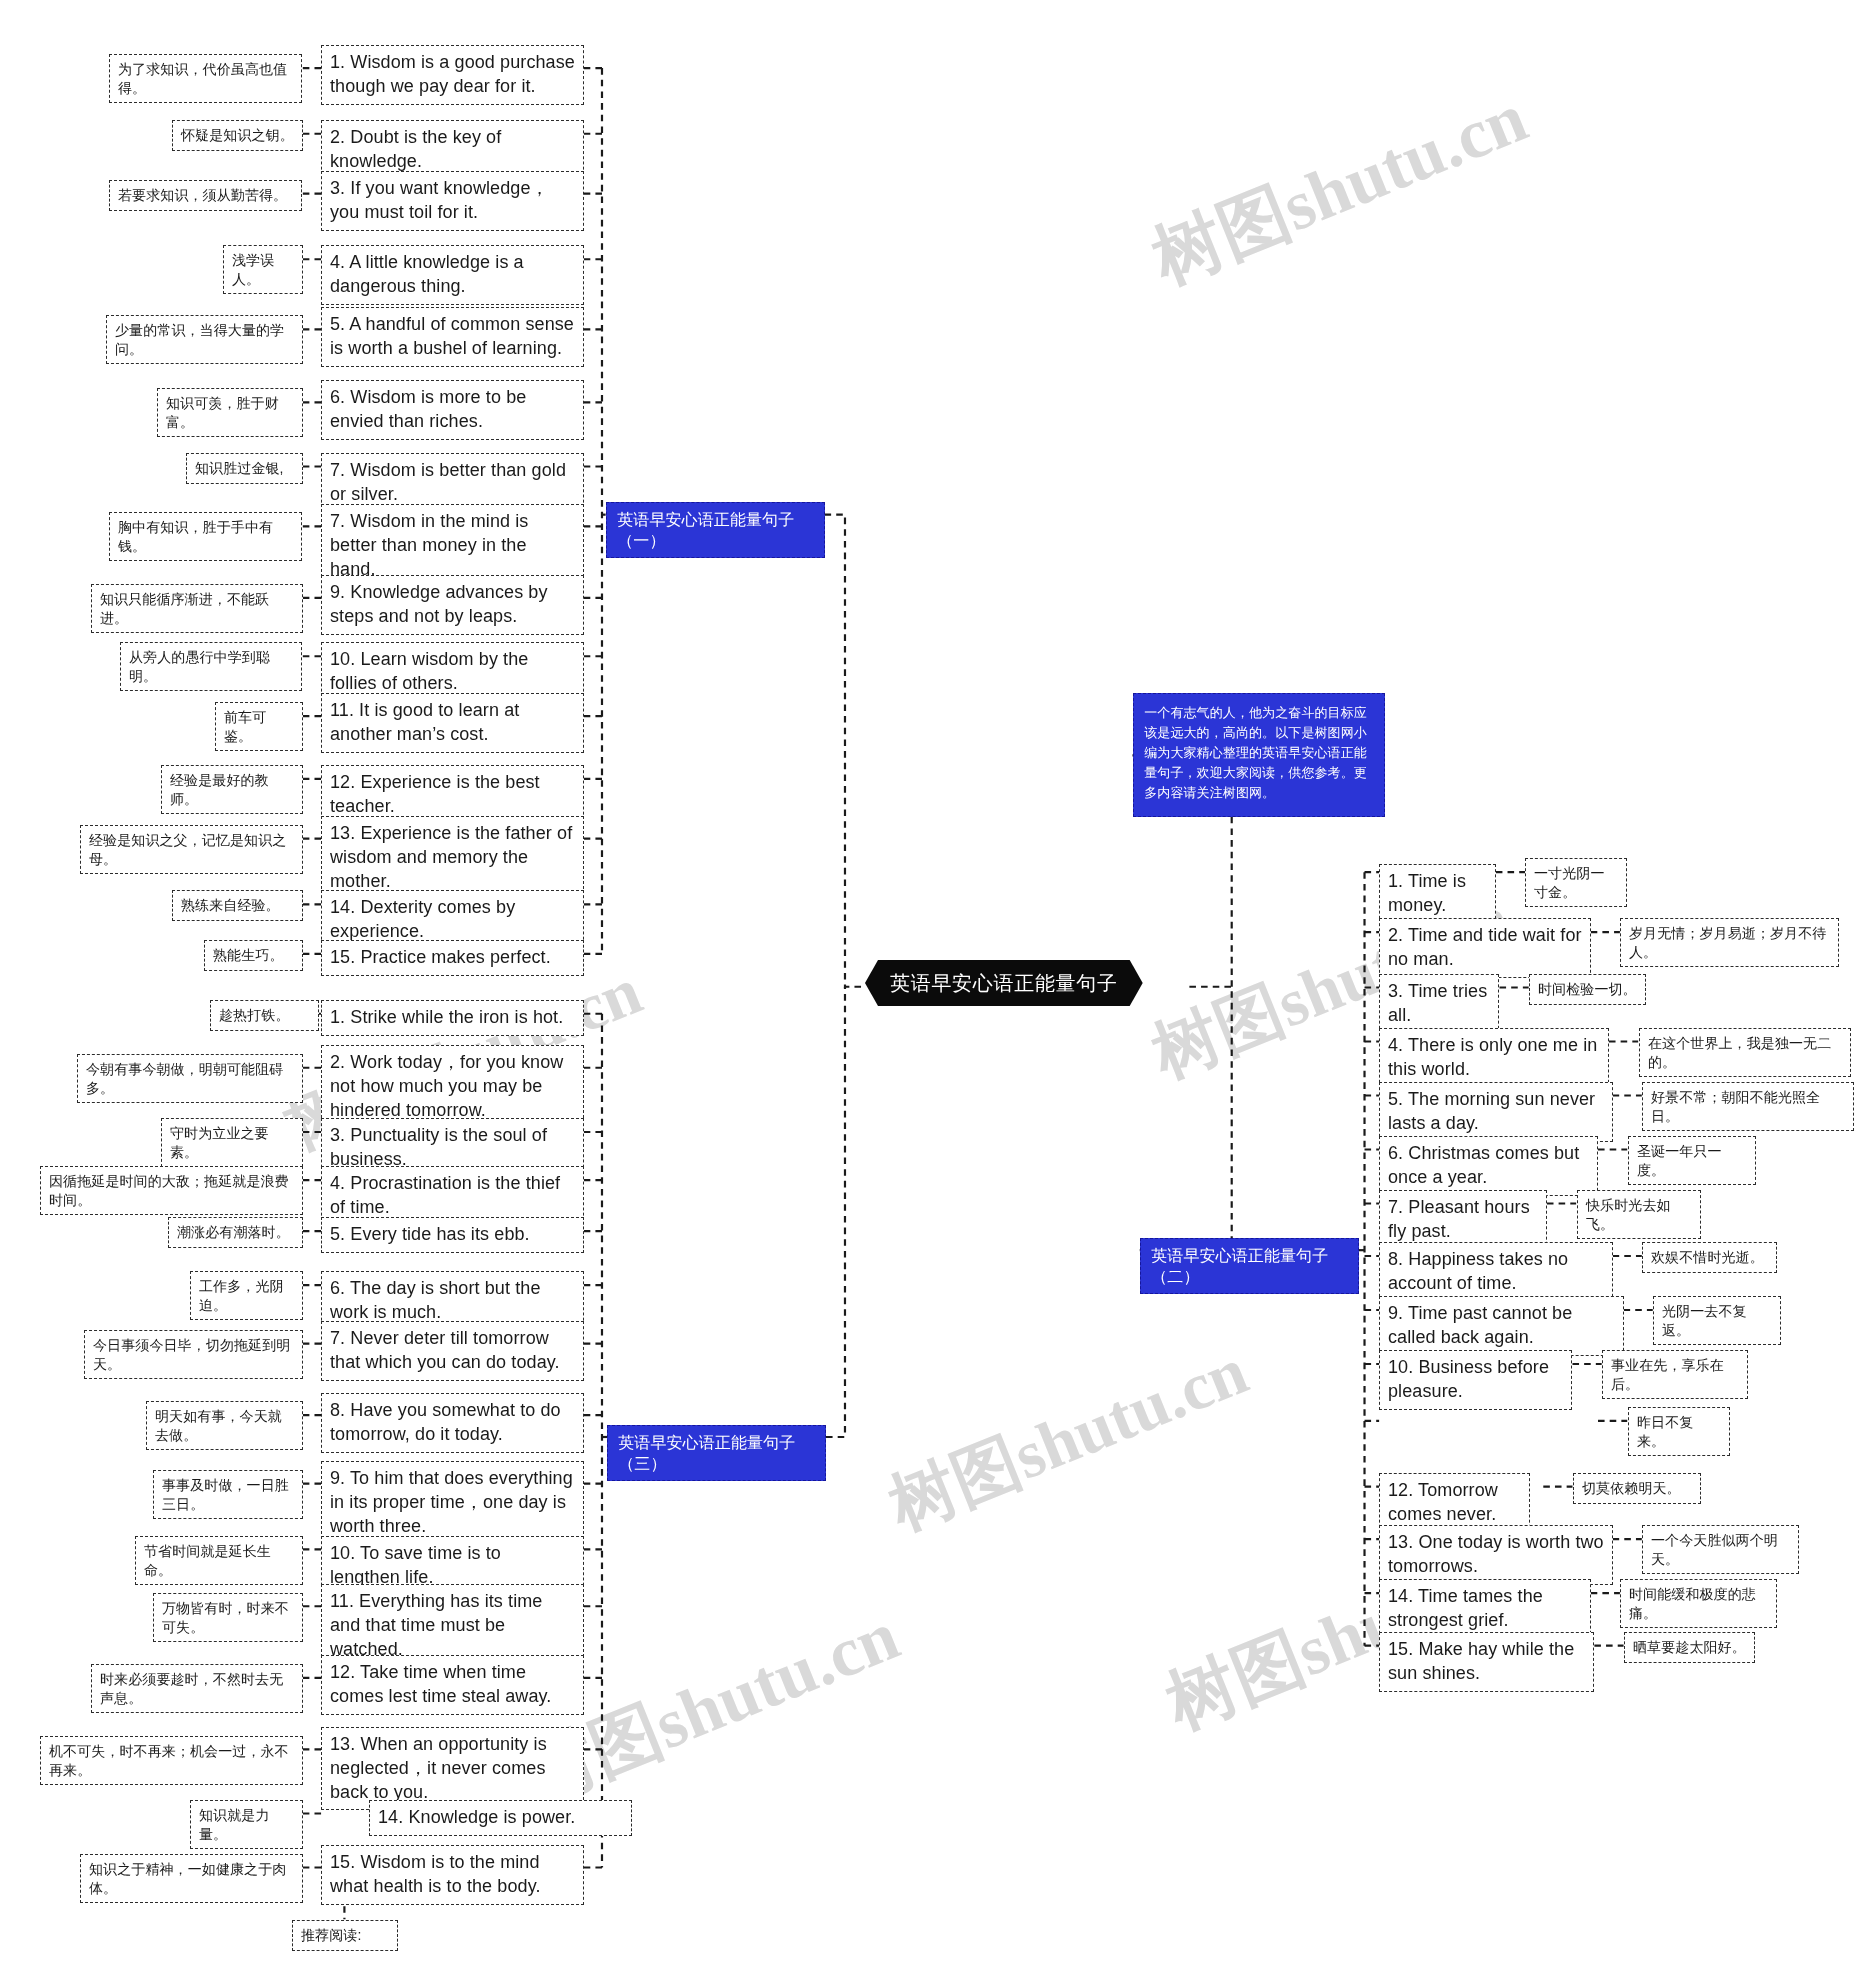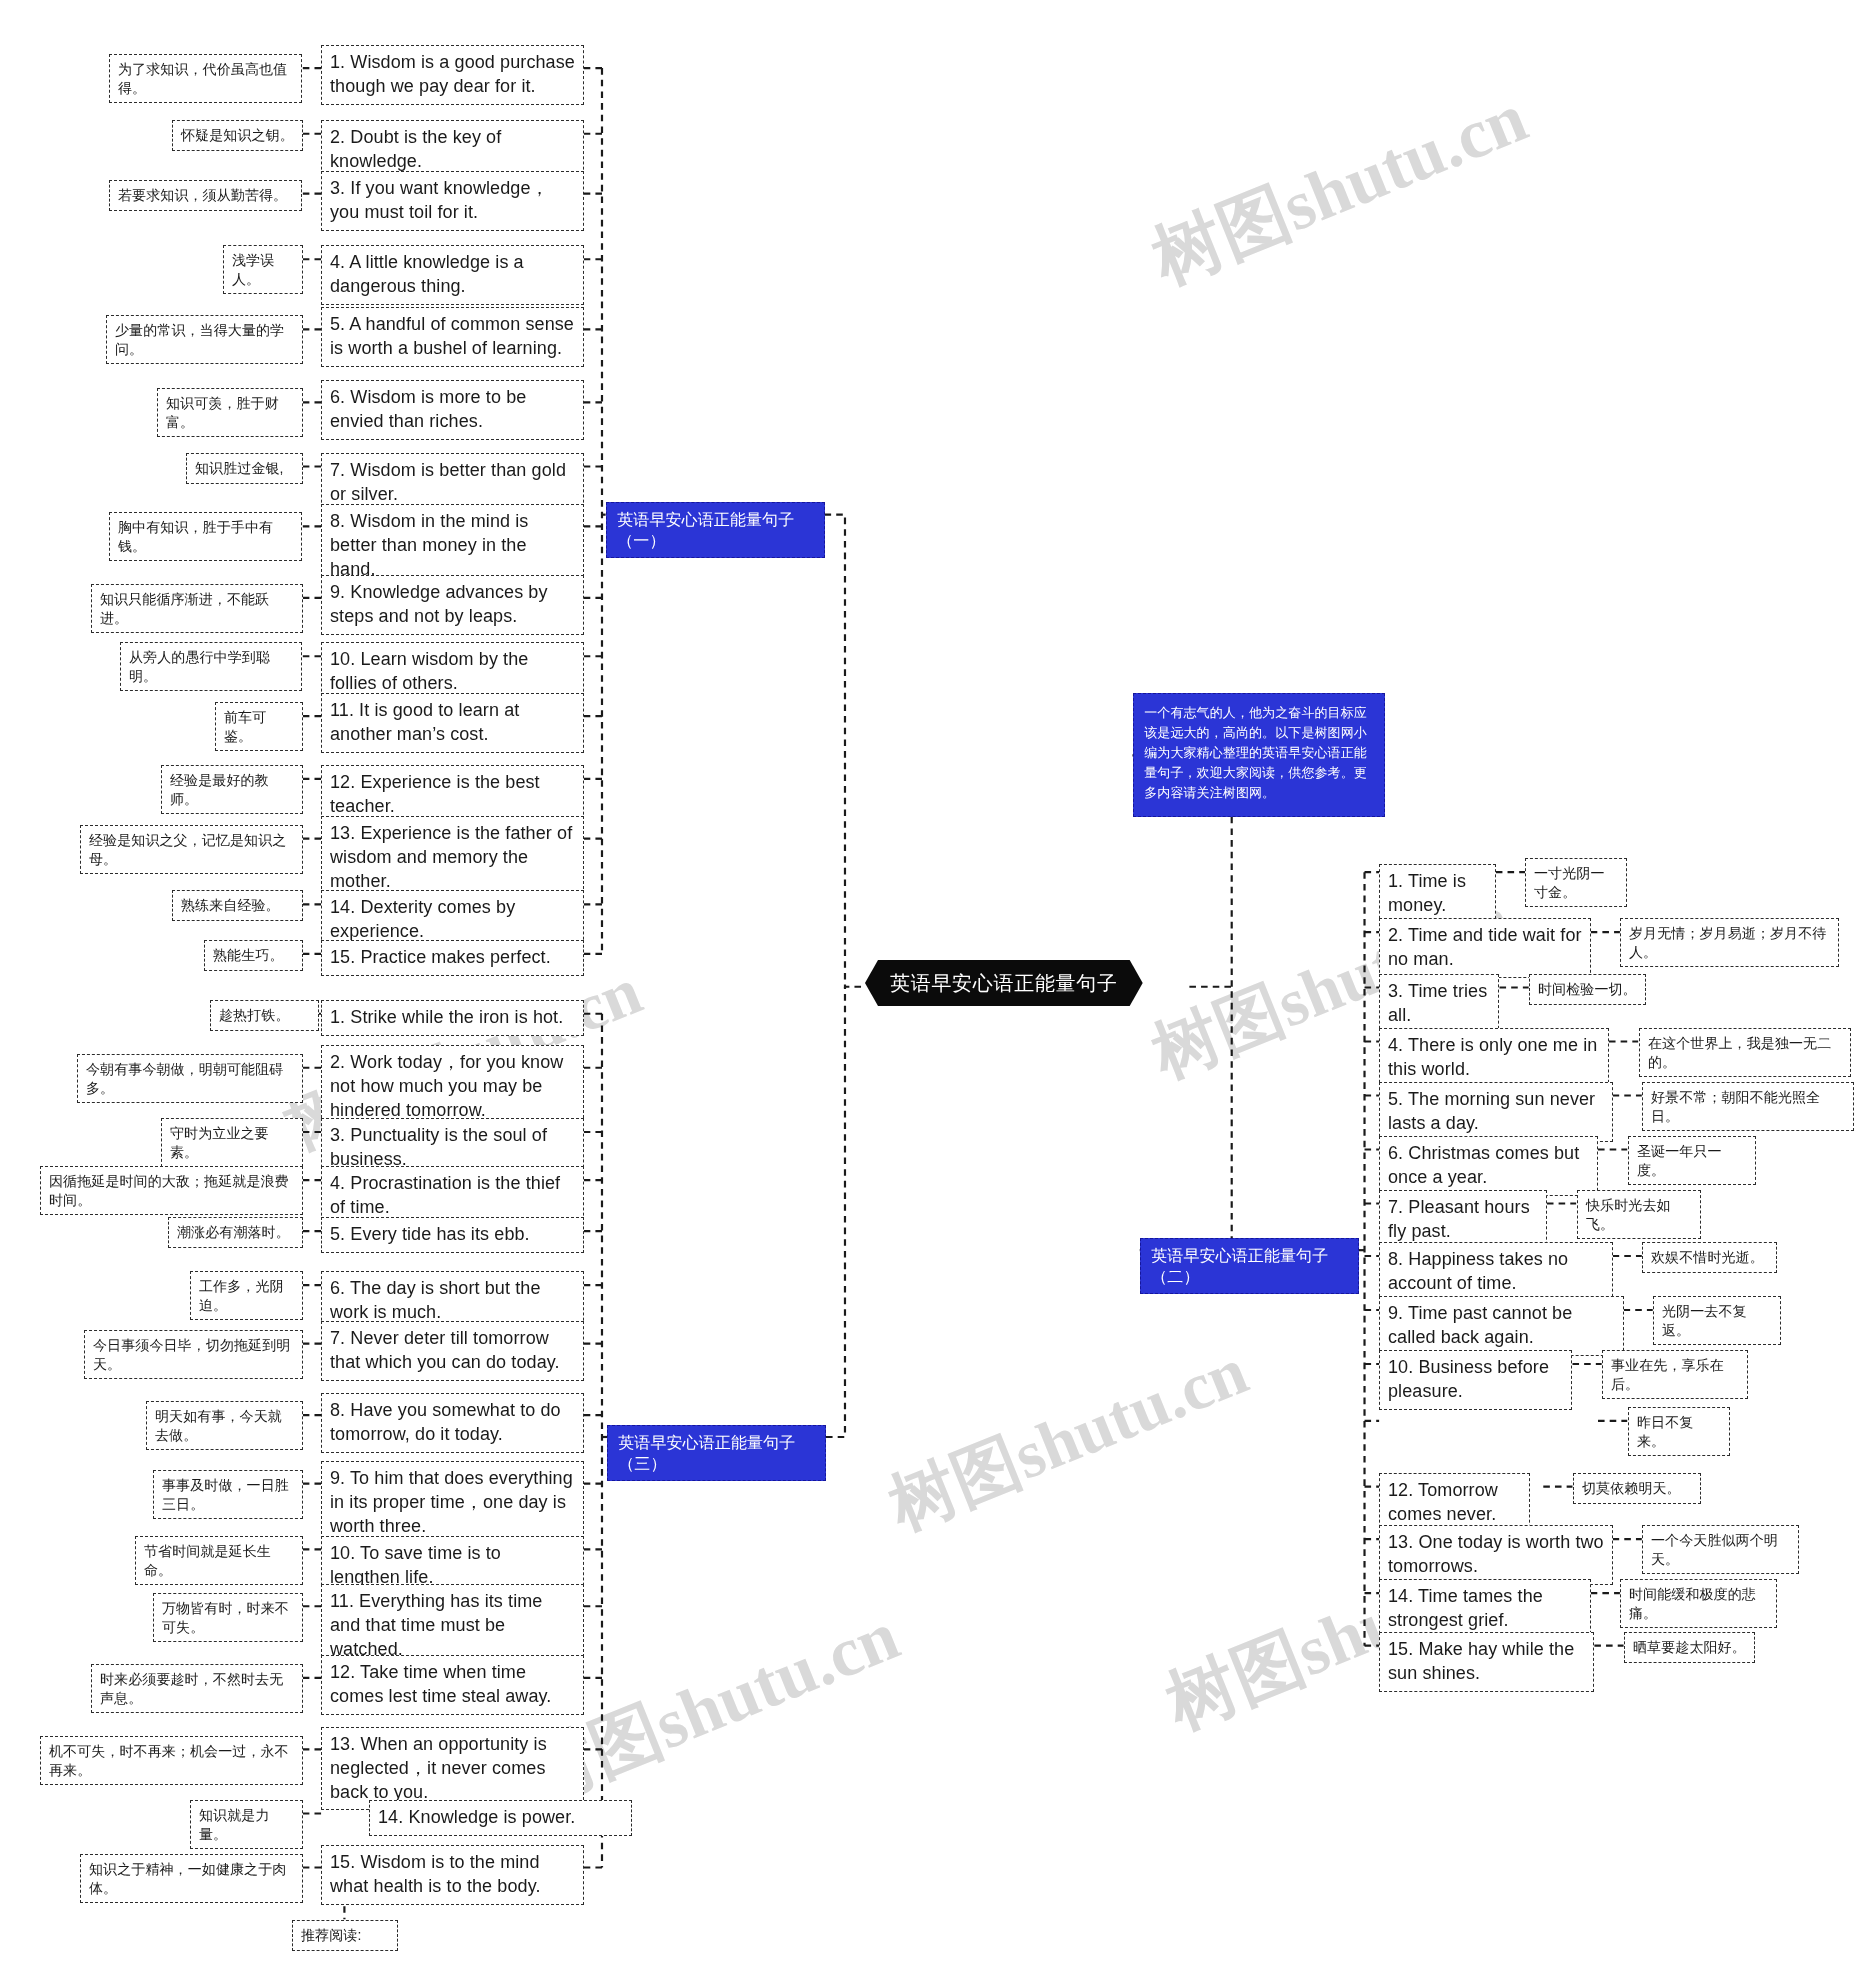--- a/index.html
+++ b/index.html
@@ -248,21 +248,21 @@
     <div class="node cn" style="left: 157px; top: 388px; width: 146px; min-height: 28px;">
       <span>知识可羡，胜于财富。</span>
     </div>
     <div class="node en" style="left: 321px; top: 453px; width: 263px; min-height: 28px;">
       <span>7. Wisdom is better than gold or silver.</span>
     </div>
     <div class="node cn" style="left: 186px; top: 453px; width: 117px; min-height: 28px;">
       <span>知识胜过金银,</span>
     </div>
     <div class="node en" style="left: 321px; top: 504px; width: 263px; min-height: 45px;">
-      <span>8. Wisdom in the mind is better than money in the hand.</span>
+      <span>7. Wisdom in the mind is better than money in the hand.</span>
     </div>
     <div class="node cn" style="left: 109px; top: 512px; width: 193px; min-height: 28px;">
       <span>胸中有知识，胜于手中有钱。</span>
     </div>
     <div class="node en" style="left: 321px; top: 575px; width: 263px; min-height: 45px;">
       <span>9. Knowledge advances by steps and not by leaps.</span>
     </div>
     <div class="node cn" style="left: 91px; top: 584px; width: 212px; min-height: 28px;">
       <span>知识只能循序渐进，不能跃进。</span>
     </div>

